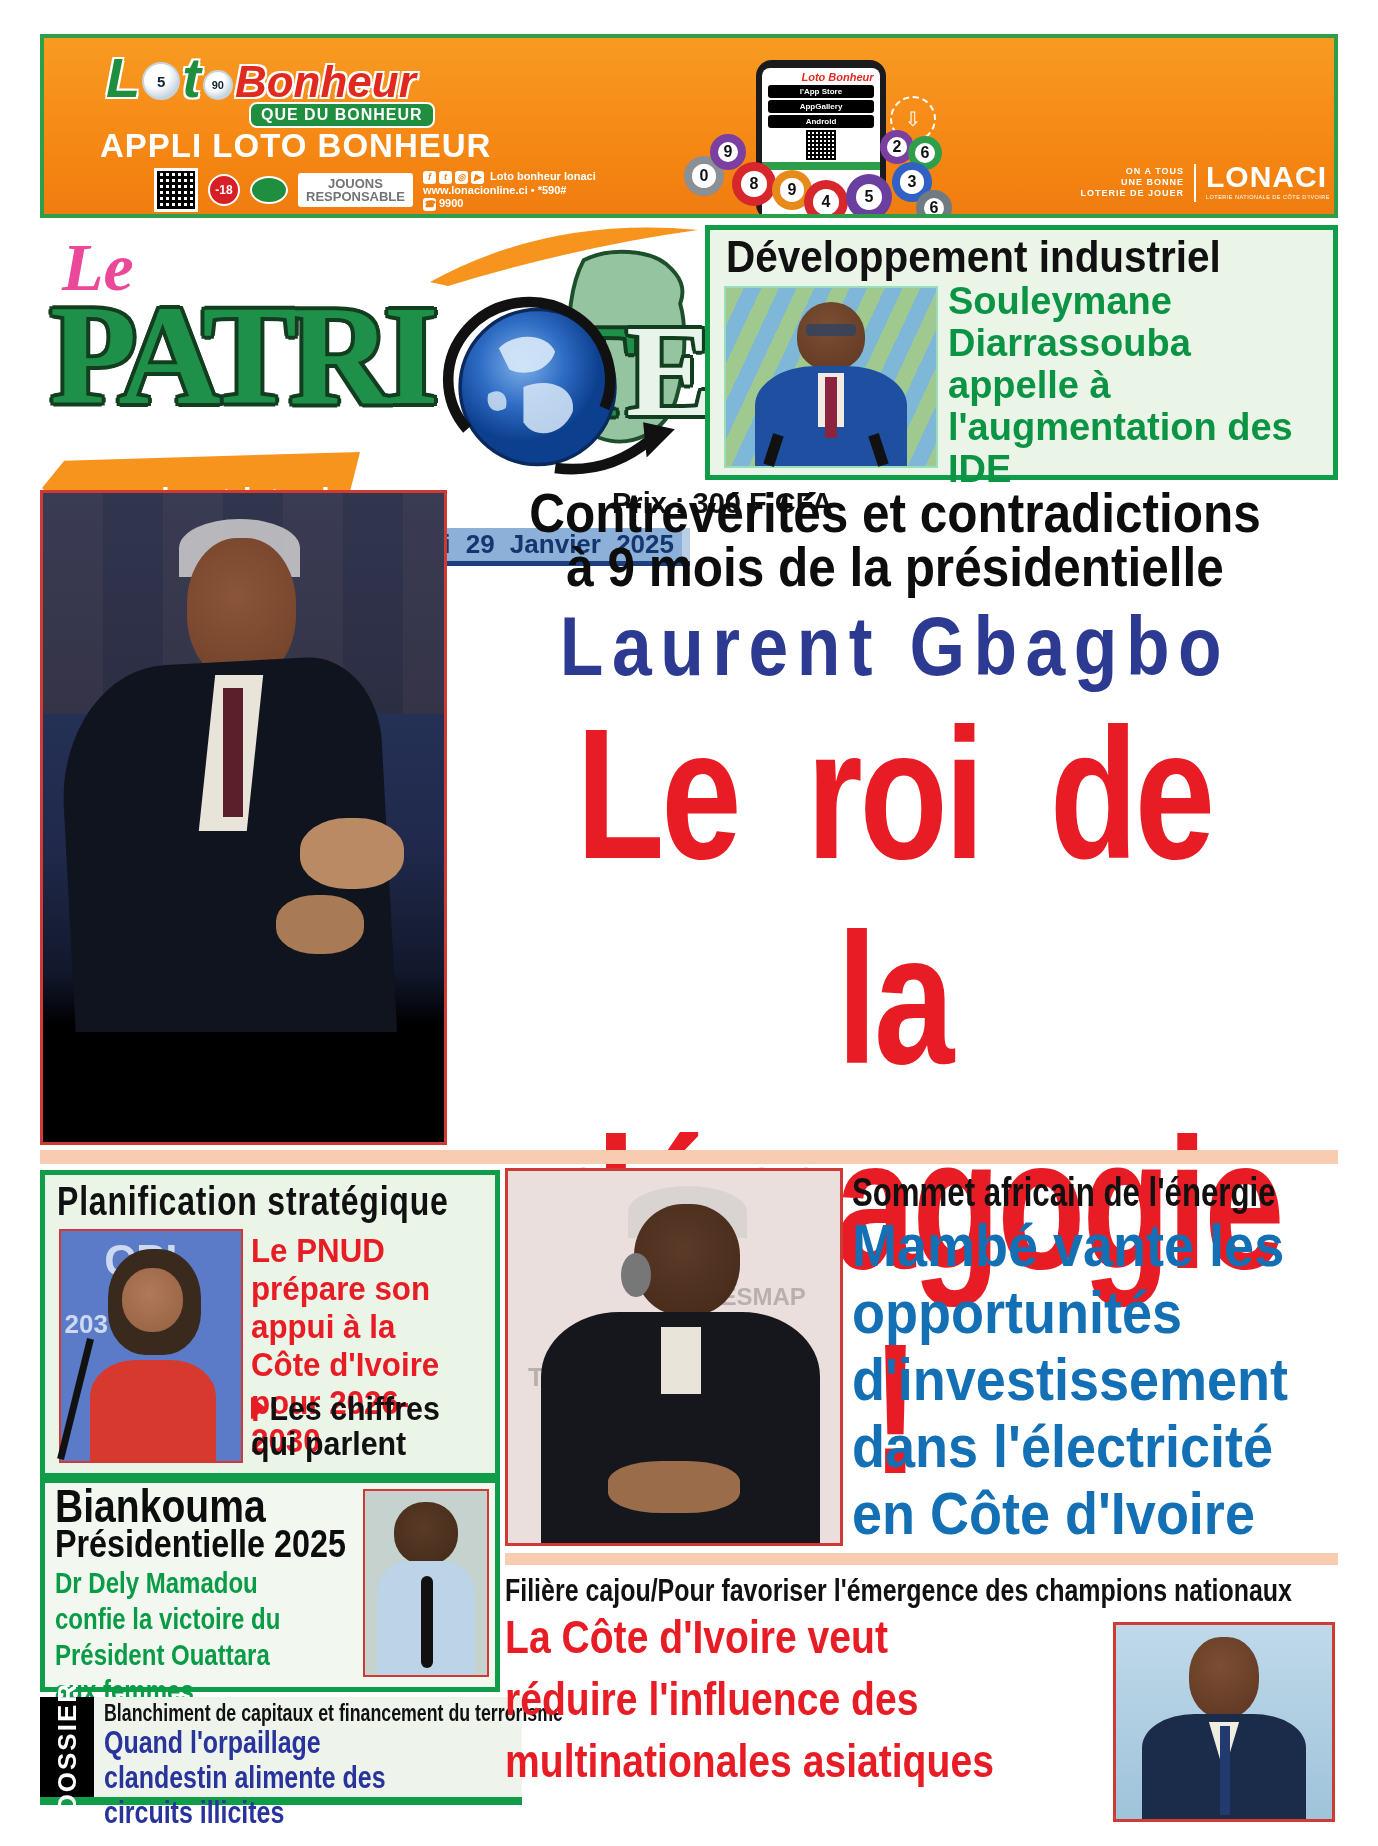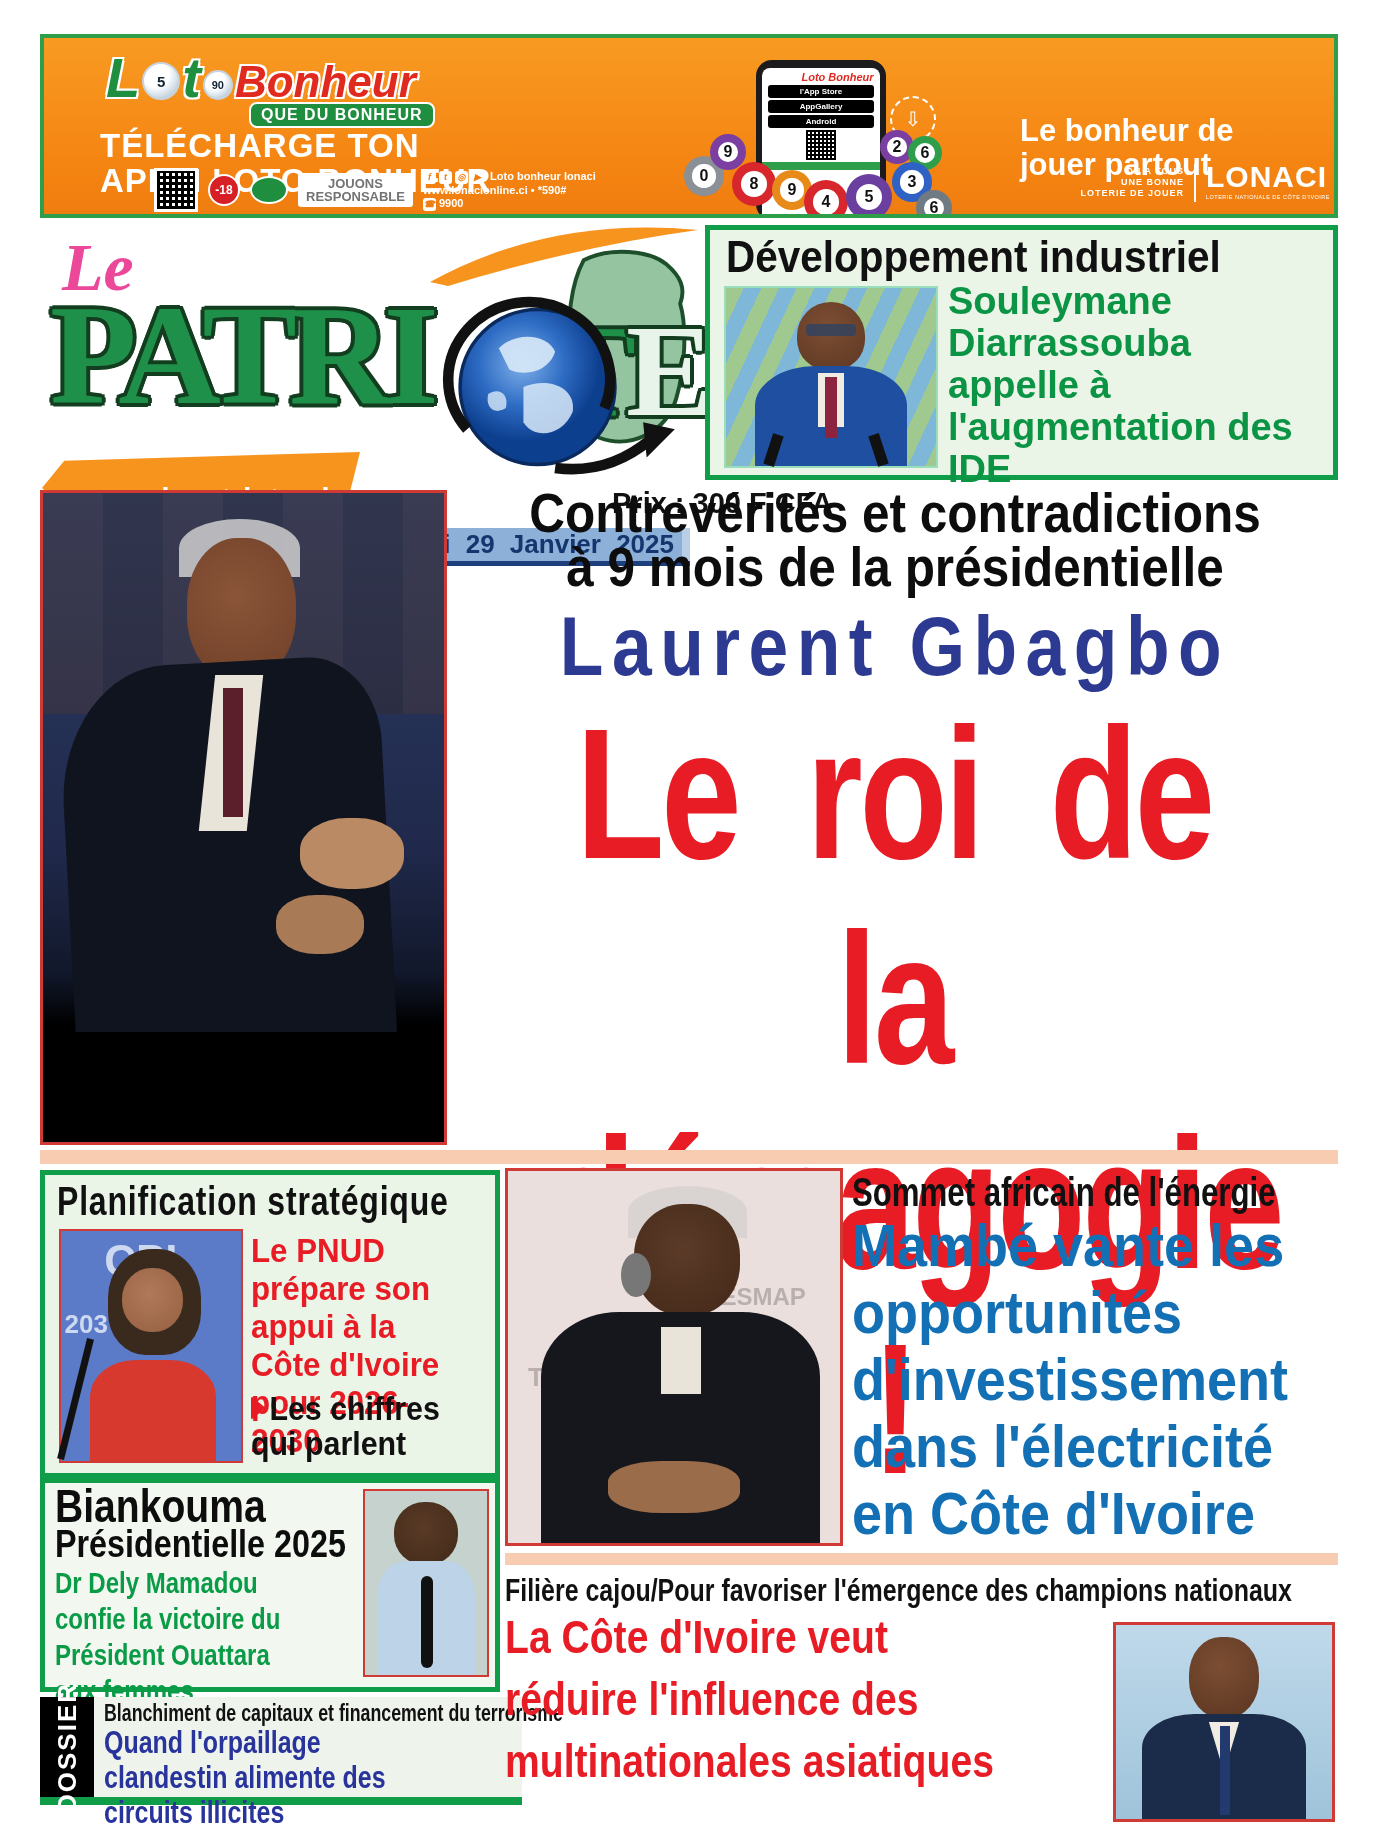--- a/index.html
+++ b/index.html
@@ -158,21 +158,20 @@
   <div class="abs banner">
     <div class="abs loto-logo">
       <span class="loto-l">L</span>
       <span class="ballchip">5</span>
       <span class="loto-l">t</span>
       <span class="ballchip small">90</span>
       <span class="loto-bonheur">Bonheur</span>
     </div>
     <div class="abs loto-tagline">QUE DU BONHEUR</div>
     <div class="abs banner-headline">
-      <div>TÉLÉCHARGE TON</div>
       <div>APPLI LOTO BONHEUR</div>
     </div>
     <div class="abs banner-bottom">
       <span class="qr"></span>
       <span class="age">-18</span>
       <span class="greenoval"></span>
       <span class="jouons">
         <span>JOUONS</span><br>
         <span>RESPONSABLE</span>
       </span>
@@ -222,24 +221,20 @@
     <span class="abs ball" style="left:864px;top:98px;width:34px;height:34px;background:#2f9e4b;">
         <i>6</i>
       </span>
     <span class="abs ball" style="left:848px;top:124px;width:40px;height:40px;background:#2f62c4;">
         <i>3</i>
       </span>
     <span class="abs ball" style="left:872px;top:152px;width:36px;height:36px;background:#6f7a82;">
         <i>6</i>
       </span>
 
-    <div class="abs banner-right">
-      <div>Le bonheur de</div>
-      <div>jouer partout</div>
-    </div>
     <div class="abs slogan">
       <div>ON A TOUS</div>
       <div>UNE BONNE</div>
       <div>LOTERIE DE JOUER</div>
     </div>
     <div class="abs vdiv"></div>
     <div class="abs lonaci">LONACI</div>
     <div class="abs lonaci-sub">LOTERIE NATIONALE DE CÔTE D'IVOIRE</div>
   </div>
 

